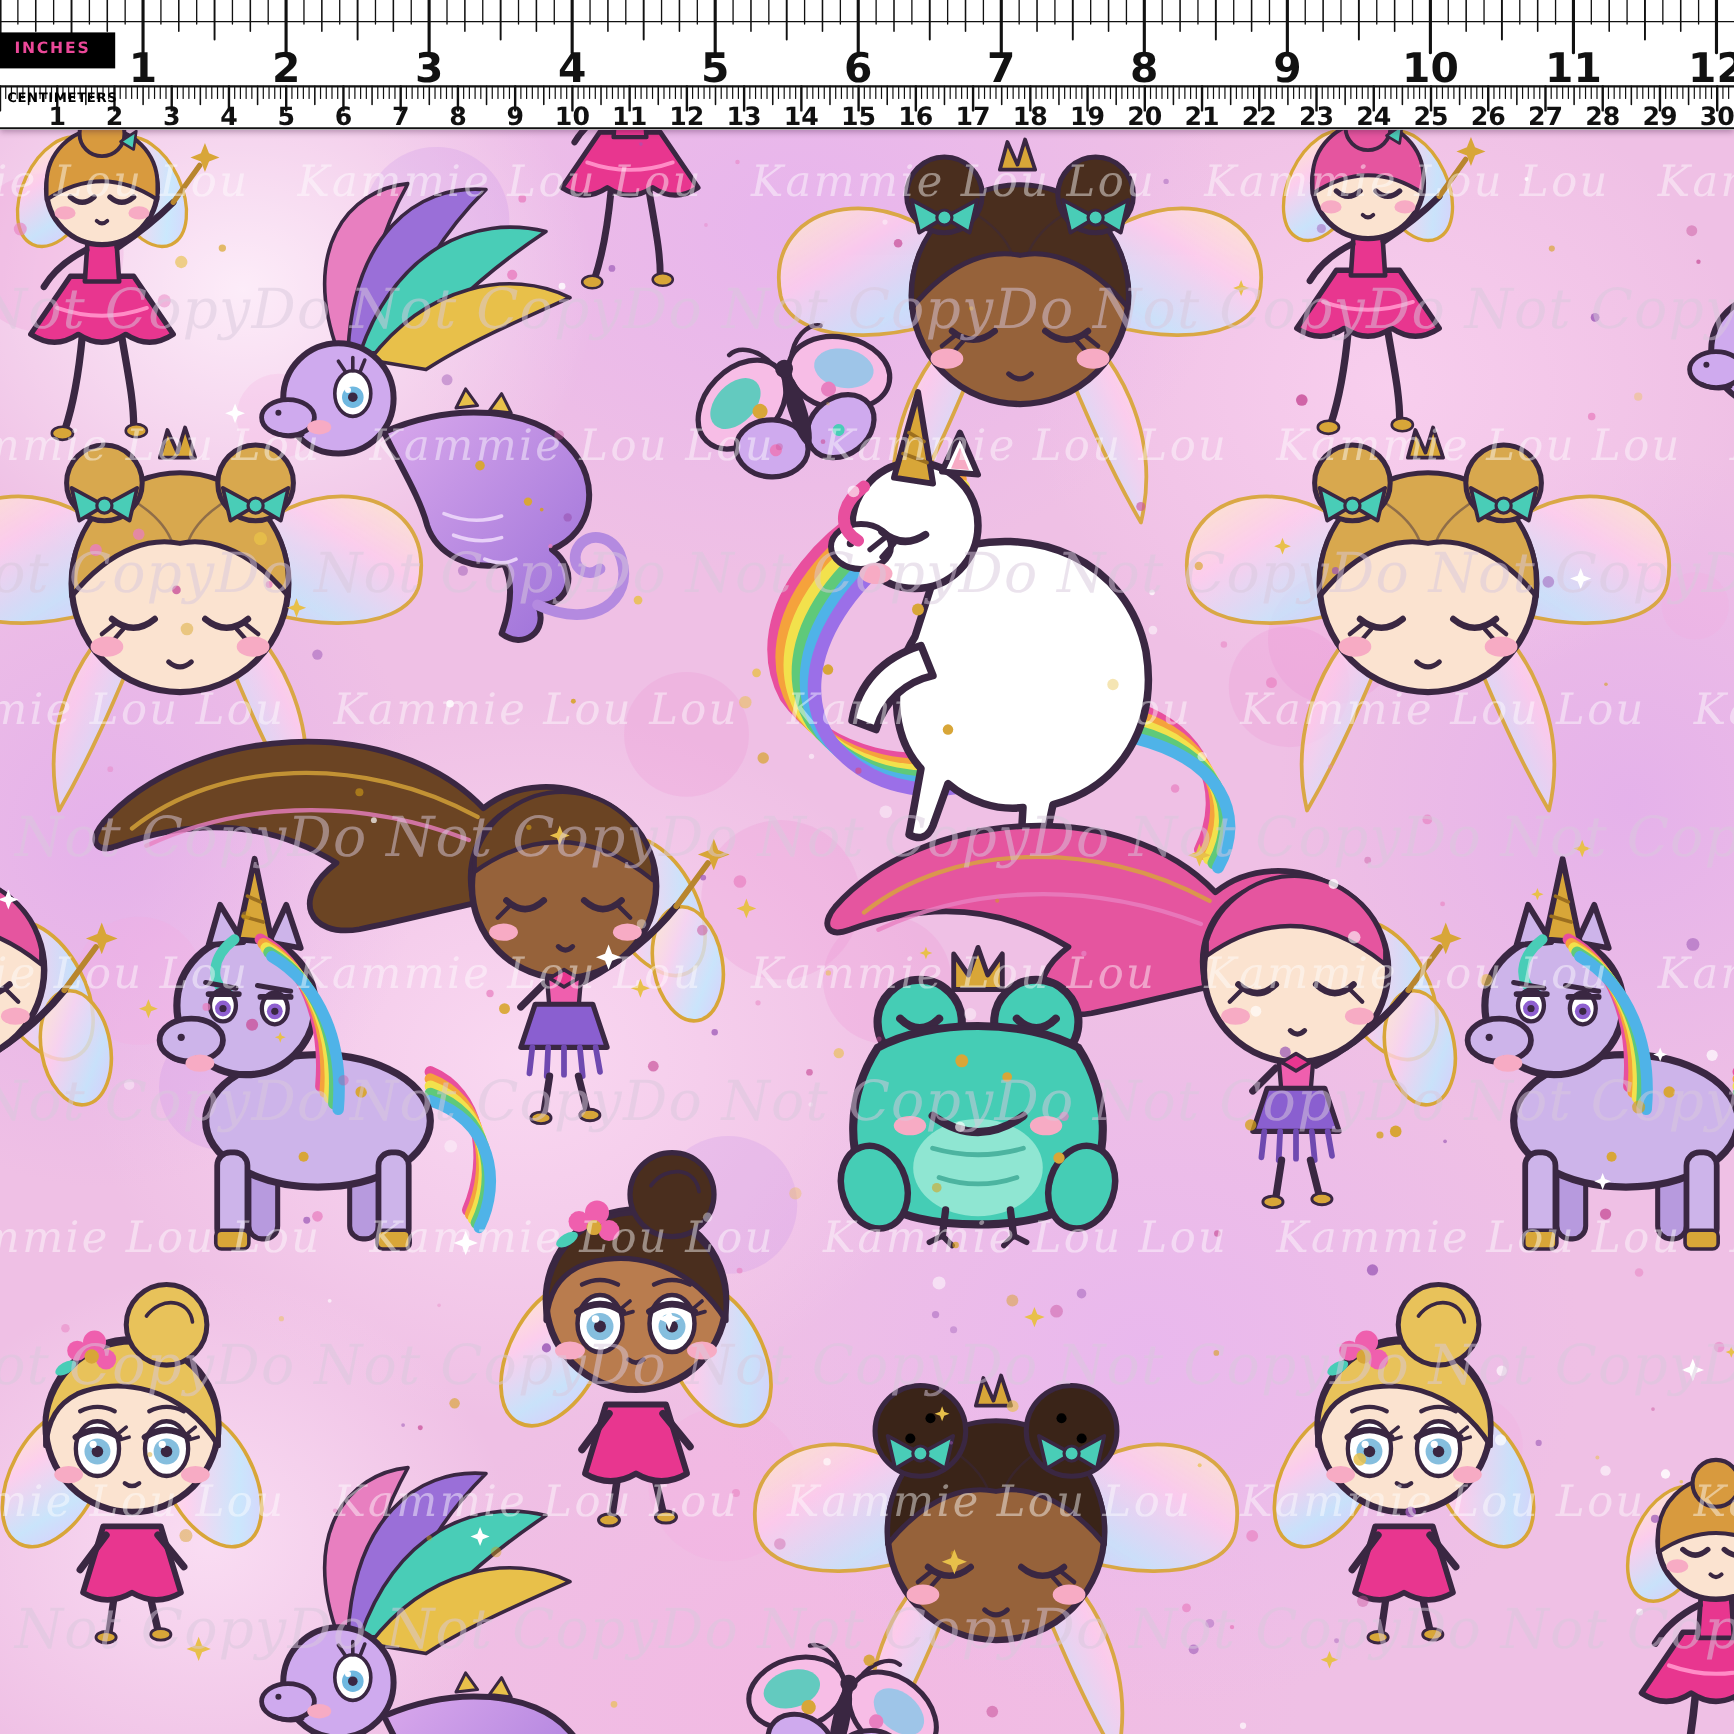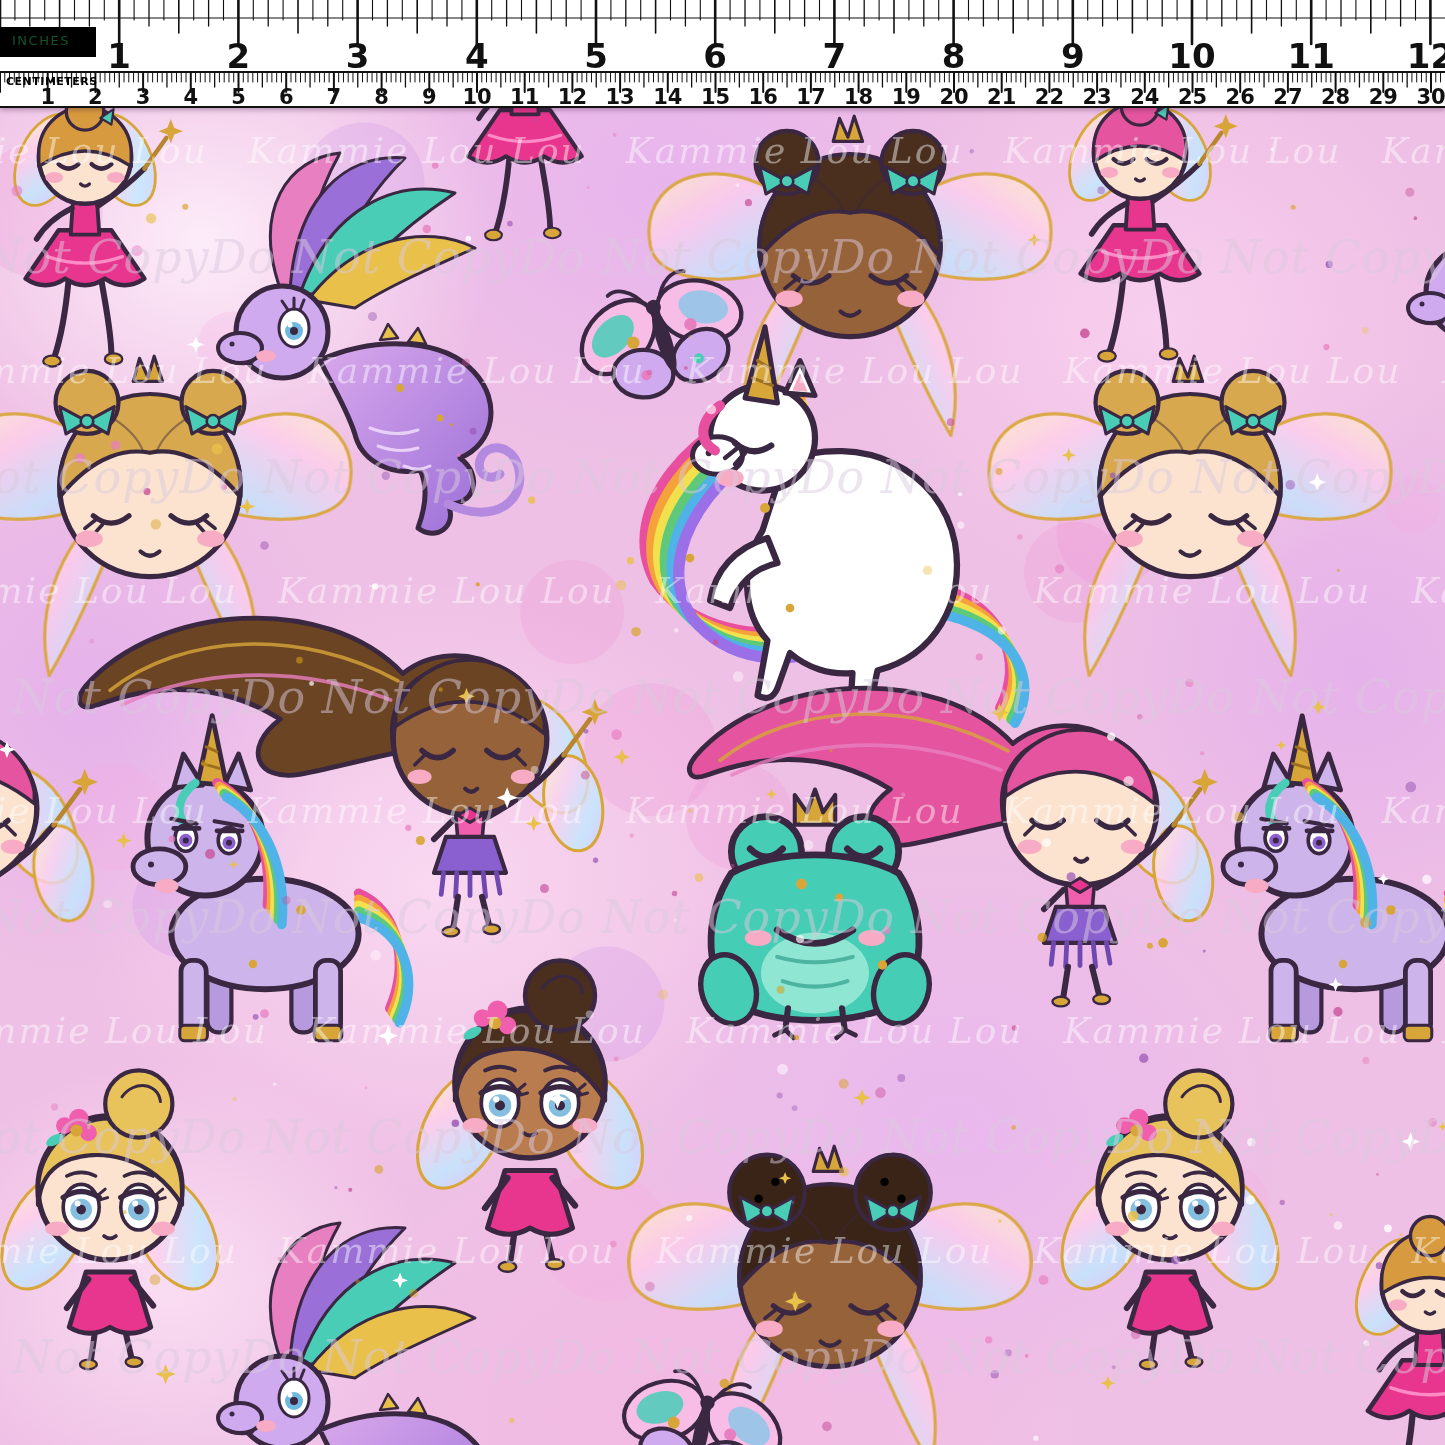--- a/index.html
+++ b/index.html
@@ -1,19 +1,19 @@
 <!DOCTYPE html>
 <html><head>
 <meta charset="utf-8">
 <style>
   html,body{margin:0;padding:0;background:#fff;}
   .stage{position:relative;width:1445px;height:1445px;overflow:hidden;font-family:"DejaVu Sans",sans-serif;}
   #ruler-wrap{position:absolute;left:0;top:0;width:1445px;height:108px;background:#fff;box-shadow:0 2px 5px rgba(60,20,60,.35);z-index:3;}
   #ruler-svg{display:block;}
-  .inches-label{position:absolute;left:12px;top:33px;color:#14532d;font-weight:normal;font-size:13px;letter-spacing:1.5px;}
+  .inches-label{position:absolute;left:12px;top:33px;color:#ec4899;font-weight:bold;font-size:13px;letter-spacing:1.5px;}
   .cm-label{position:absolute;left:6px;top:75px;color:#000;font-weight:bold;font-size:11px;letter-spacing:.5px;}
   #pattern{position:absolute;left:0;top:108px;width:1445px;height:1337px;overflow:hidden;
     background-color:#efc0e5;
     background-image:
       radial-gradient(420px 360px at 14% 10%, rgba(255,244,252,.85), rgba(255,244,252,0) 70%),
       radial-gradient(520px 420px at 46% 6%, rgba(228,176,240,.7), rgba(228,176,240,0) 70%),
       radial-gradient(430px 380px at 80% 16%, rgba(250,210,240,.8), rgba(250,210,240,0) 70%),
       radial-gradient(380px 420px at 6% 44%, rgba(222,168,238,.6), rgba(222,168,238,0) 70%),
       radial-gradient(420px 420px at 94% 42%, rgba(222,168,238,.6), rgba(222,168,238,0) 70%),
       radial-gradient(520px 430px at 30% 58%, rgba(252,222,244,.8), rgba(252,222,244,0) 70%),

